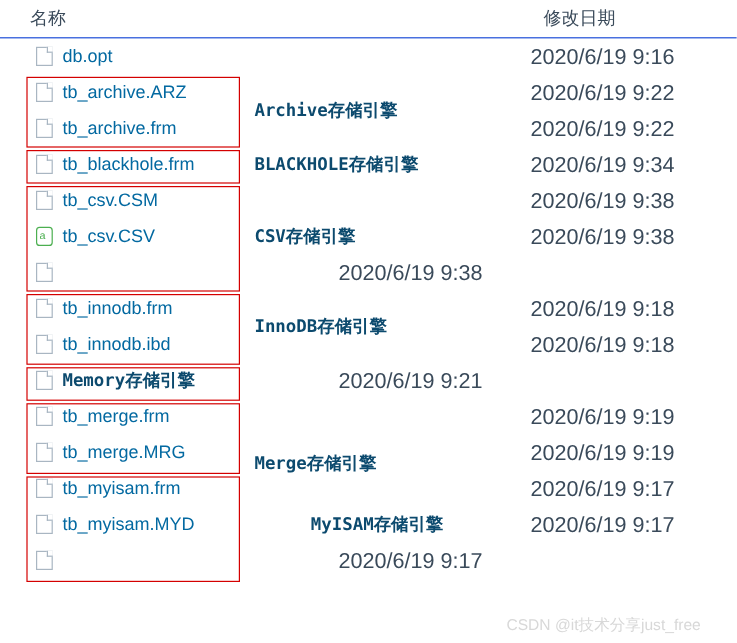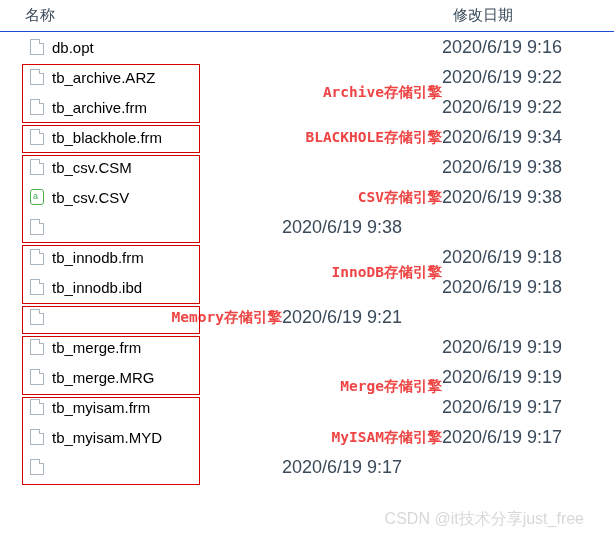--- a/index.html
+++ b/index.html
@@ -50,48 +50,47 @@
     .csv-icon {
       border: 1.5px solid #4caf50;
       border-radius: 3px;
       background: #fff;
       position: relative;
     }
     .csv-icon::before { content:'a'; color:#4caf50; font-size:9px; position:absolute; top:0; left:2px; line-height:12px; }
     .fname {
       flex: 0 0 160px;
       font-family: "Microsoft YaHei", Arial, sans-serif;
-      color: #000000;
+      color: #0369a1;
       font-size: 15px;
     }
     .anno {
       flex: 0 0 230px;
       font-family: "SimSun", monospace;
       font-weight: bold;
-      color: #ef4444;
+      color: #0c4a6e;
       font-size: 14.5px;
-      text-align: right;
     }
     .mdate {
       flex: 1;
       color: #3a4a5a;
       font-size: 18px;
     }
     
     .box {
       position: absolute;
       border: 1.5px solid #d40000;
       pointer-events: none;
     }
     .watermark {
       position: absolute;
       right: 30px;
       bottom: 6px;
       color: #d8d8d8;
-      font-size: 16px;
+      font-size: 13px;
       font-family: Arial, "Microsoft YaHei";
       margin-left: 24px;
     }
   </style>
 </head>
 <body>
 
 <div class="header">
   <div class="col-name">名称</div>
   <div class="col-date">修改日期</div>

